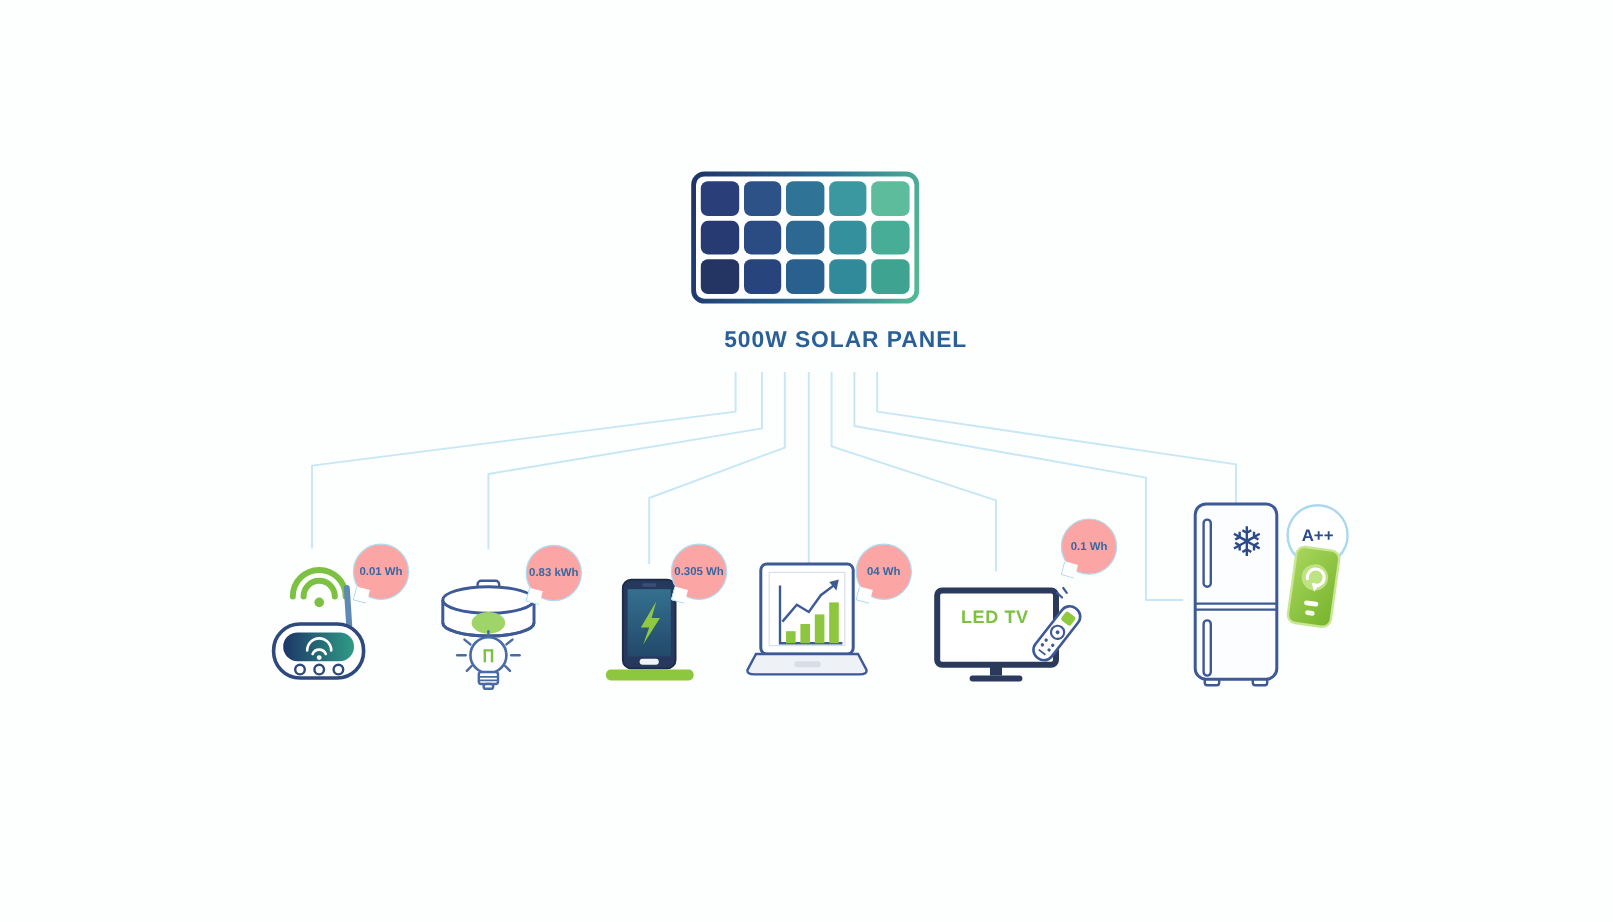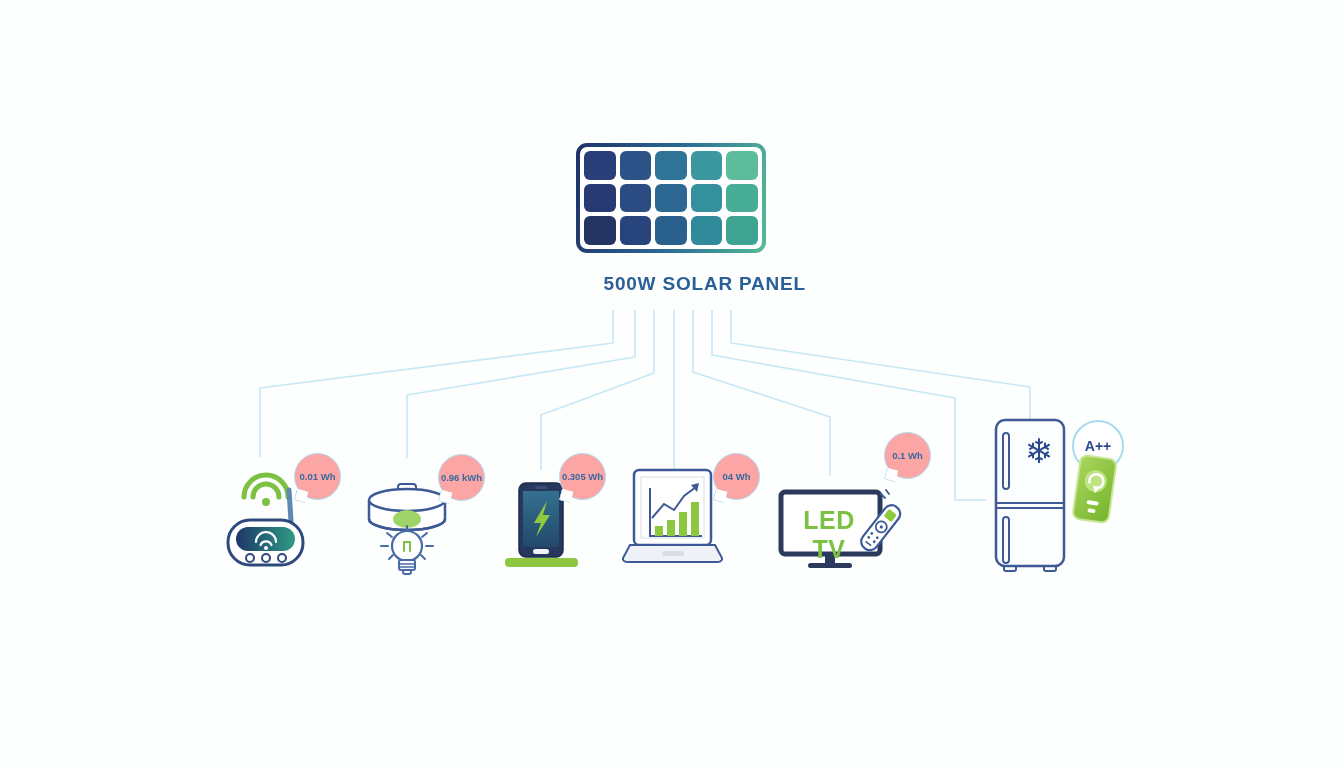--- a/index.html
+++ b/index.html
@@ -41,21 +41,21 @@
   }
   .rating-circle{
     position:absolute;left:1072px;top:420px;width:52px;height:52px;border-radius:50%;
     border:2px solid #a9d9ee;background:#fff;box-sizing:border-box;
     display:flex;align-items:center;justify-content:center;
     font-size:14px;font-weight:bold;color:#2b4a8c;z-index:2;
   }
   .energy-tag{position:absolute;left:1072px;top:455px;z-index:3;transform:rotate(8deg);}
   .tv-screen-label{
     position:absolute;left:790px;top:506px;width:78px;text-align:center;
-    font-size:25px;font-weight:bold;color:#7cc142;letter-spacing:.5px;z-index:3;
+    font-size:15px;font-weight:bold;color:#7cc142;letter-spacing:.5px;z-index:3;
   }
 </style>
 </head>
 <body>
 
 <div id="canvas">
 
   <svg id="lines" width="1344" height="768">
     <g fill="none" stroke="#c7e7f5" stroke-width="1.6" stroke-linejoin="round">
       <polyline points="613,310 613,343 260,388 260,457"></polyline>
@@ -146,21 +146,21 @@
           <line x1="41" y1="60" x2="47" y2="60"></line>
         </g>
         <rect x="36" y="78" width="16" height="10" rx="2" fill="#fff" stroke="#4a6aa5" stroke-width="2"></rect>
         <line x1="36" y1="82" x2="52" y2="82" stroke="#4a6aa5" stroke-width="1.5"></line>
         <line x1="36" y1="85" x2="52" y2="85" stroke="#4a6aa5" stroke-width="1.5"></line>
         <rect x="40" y="88" width="8" height="4" rx="2" fill="#fff" stroke="#4a6aa5" stroke-width="2"></rect>
       </g>
     </svg>
   </div>
   <div class="bubble" style="left:438px;top:454px">
-    <span>0.96 kWh</span>
+    <span>0.83 kWh</span>
     <span class="tail"></span>
   </div>
 
   <div class="device" style="left:503px;top:481px">
     <svg width="82" height="90" viewBox="0 0 82 90">
       <defs>
         <linearGradient id="gPhone" x1="0" y1="0" x2="0" y2="1">
           <stop offset="0" stop-color="#35708f"></stop>
             <stop offset="1" stop-color="#22496a"></stop>
         </linearGradient>

